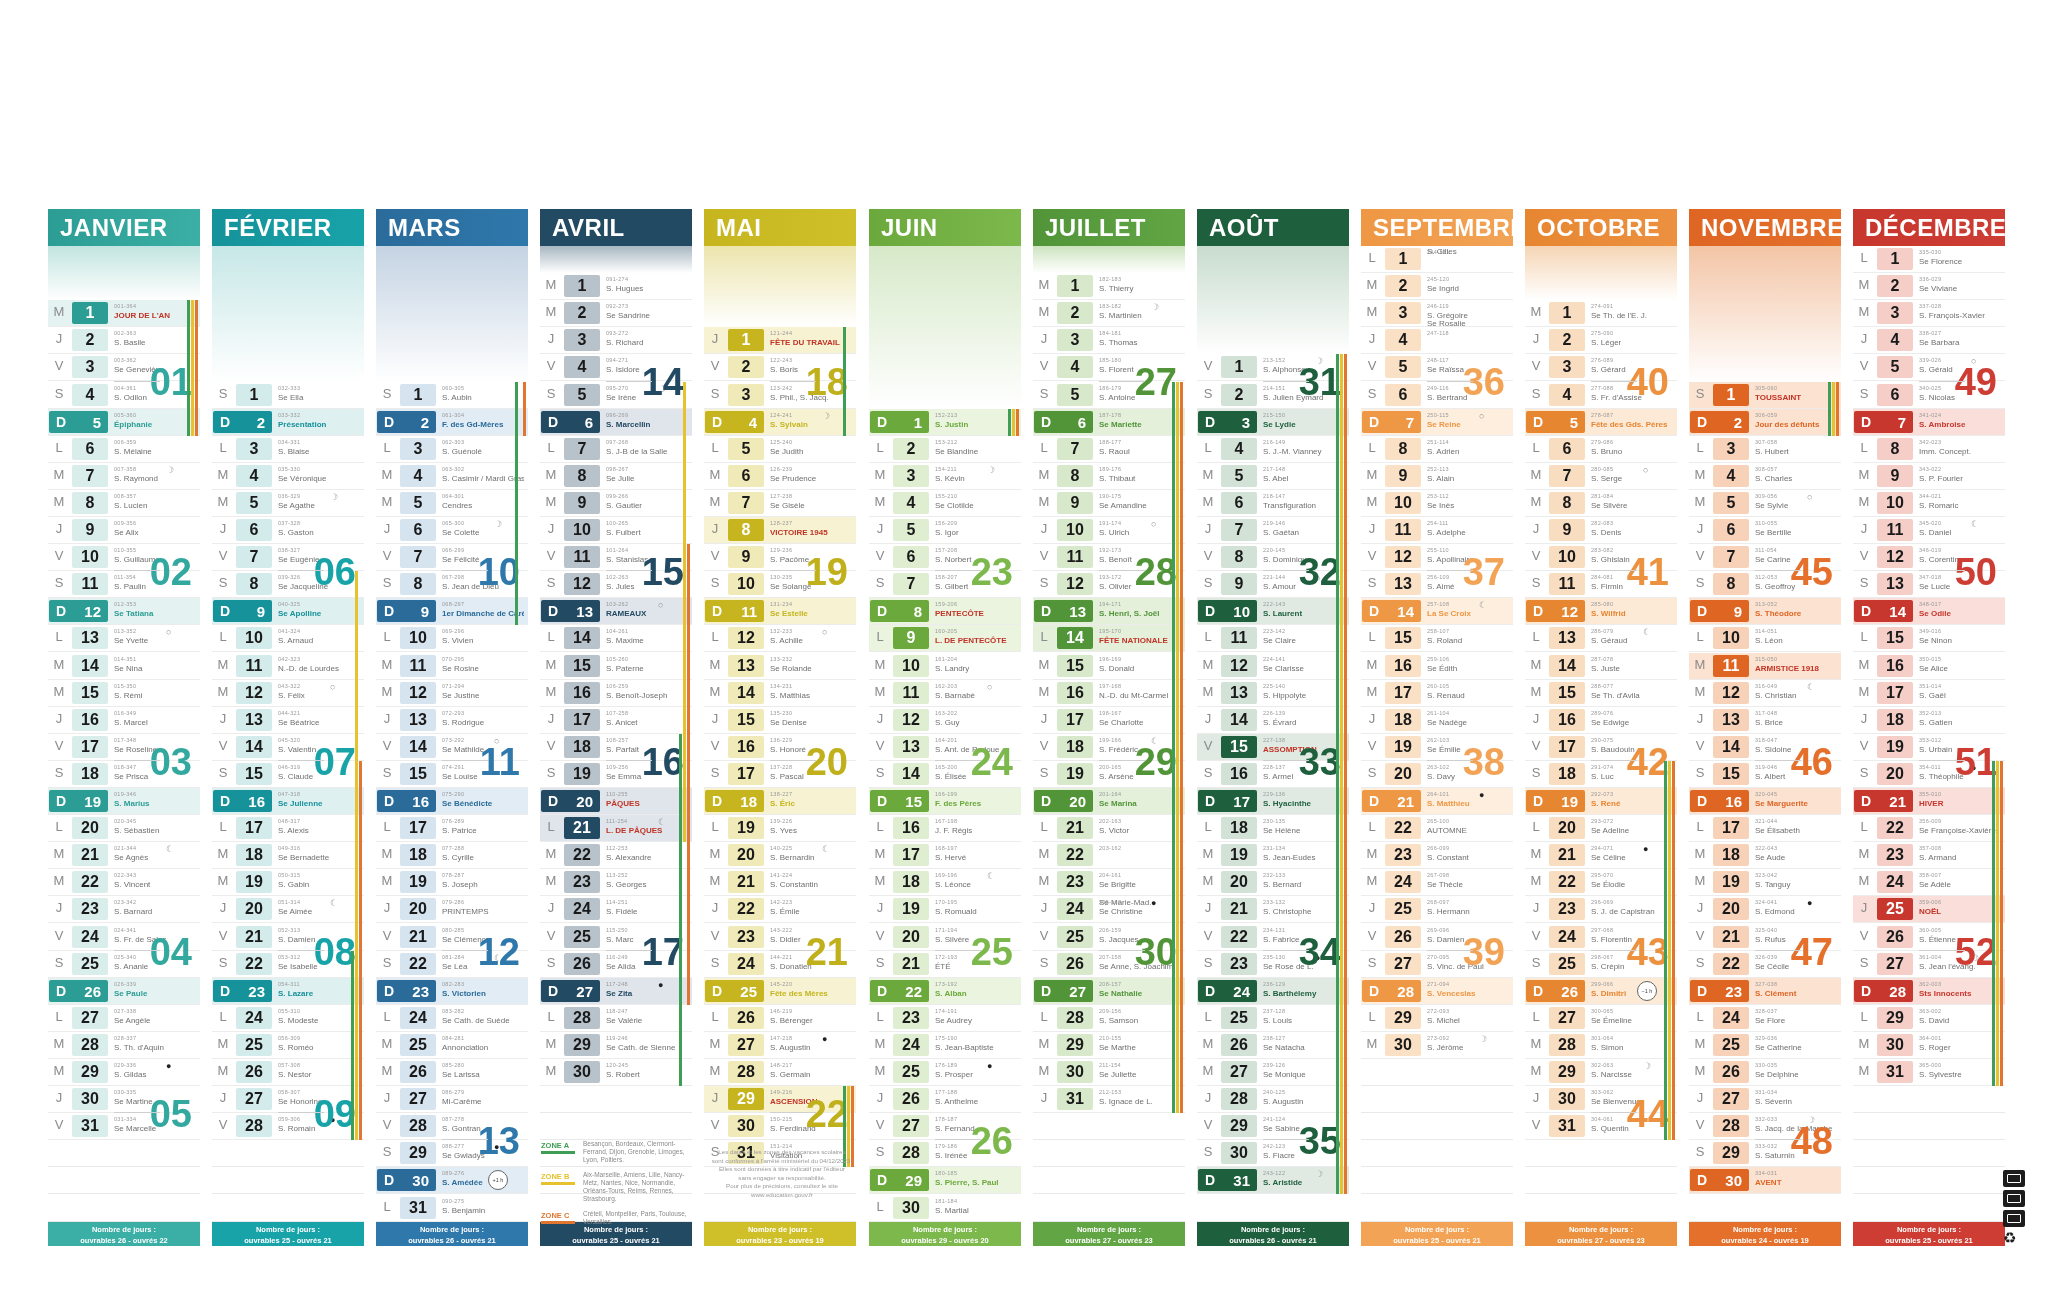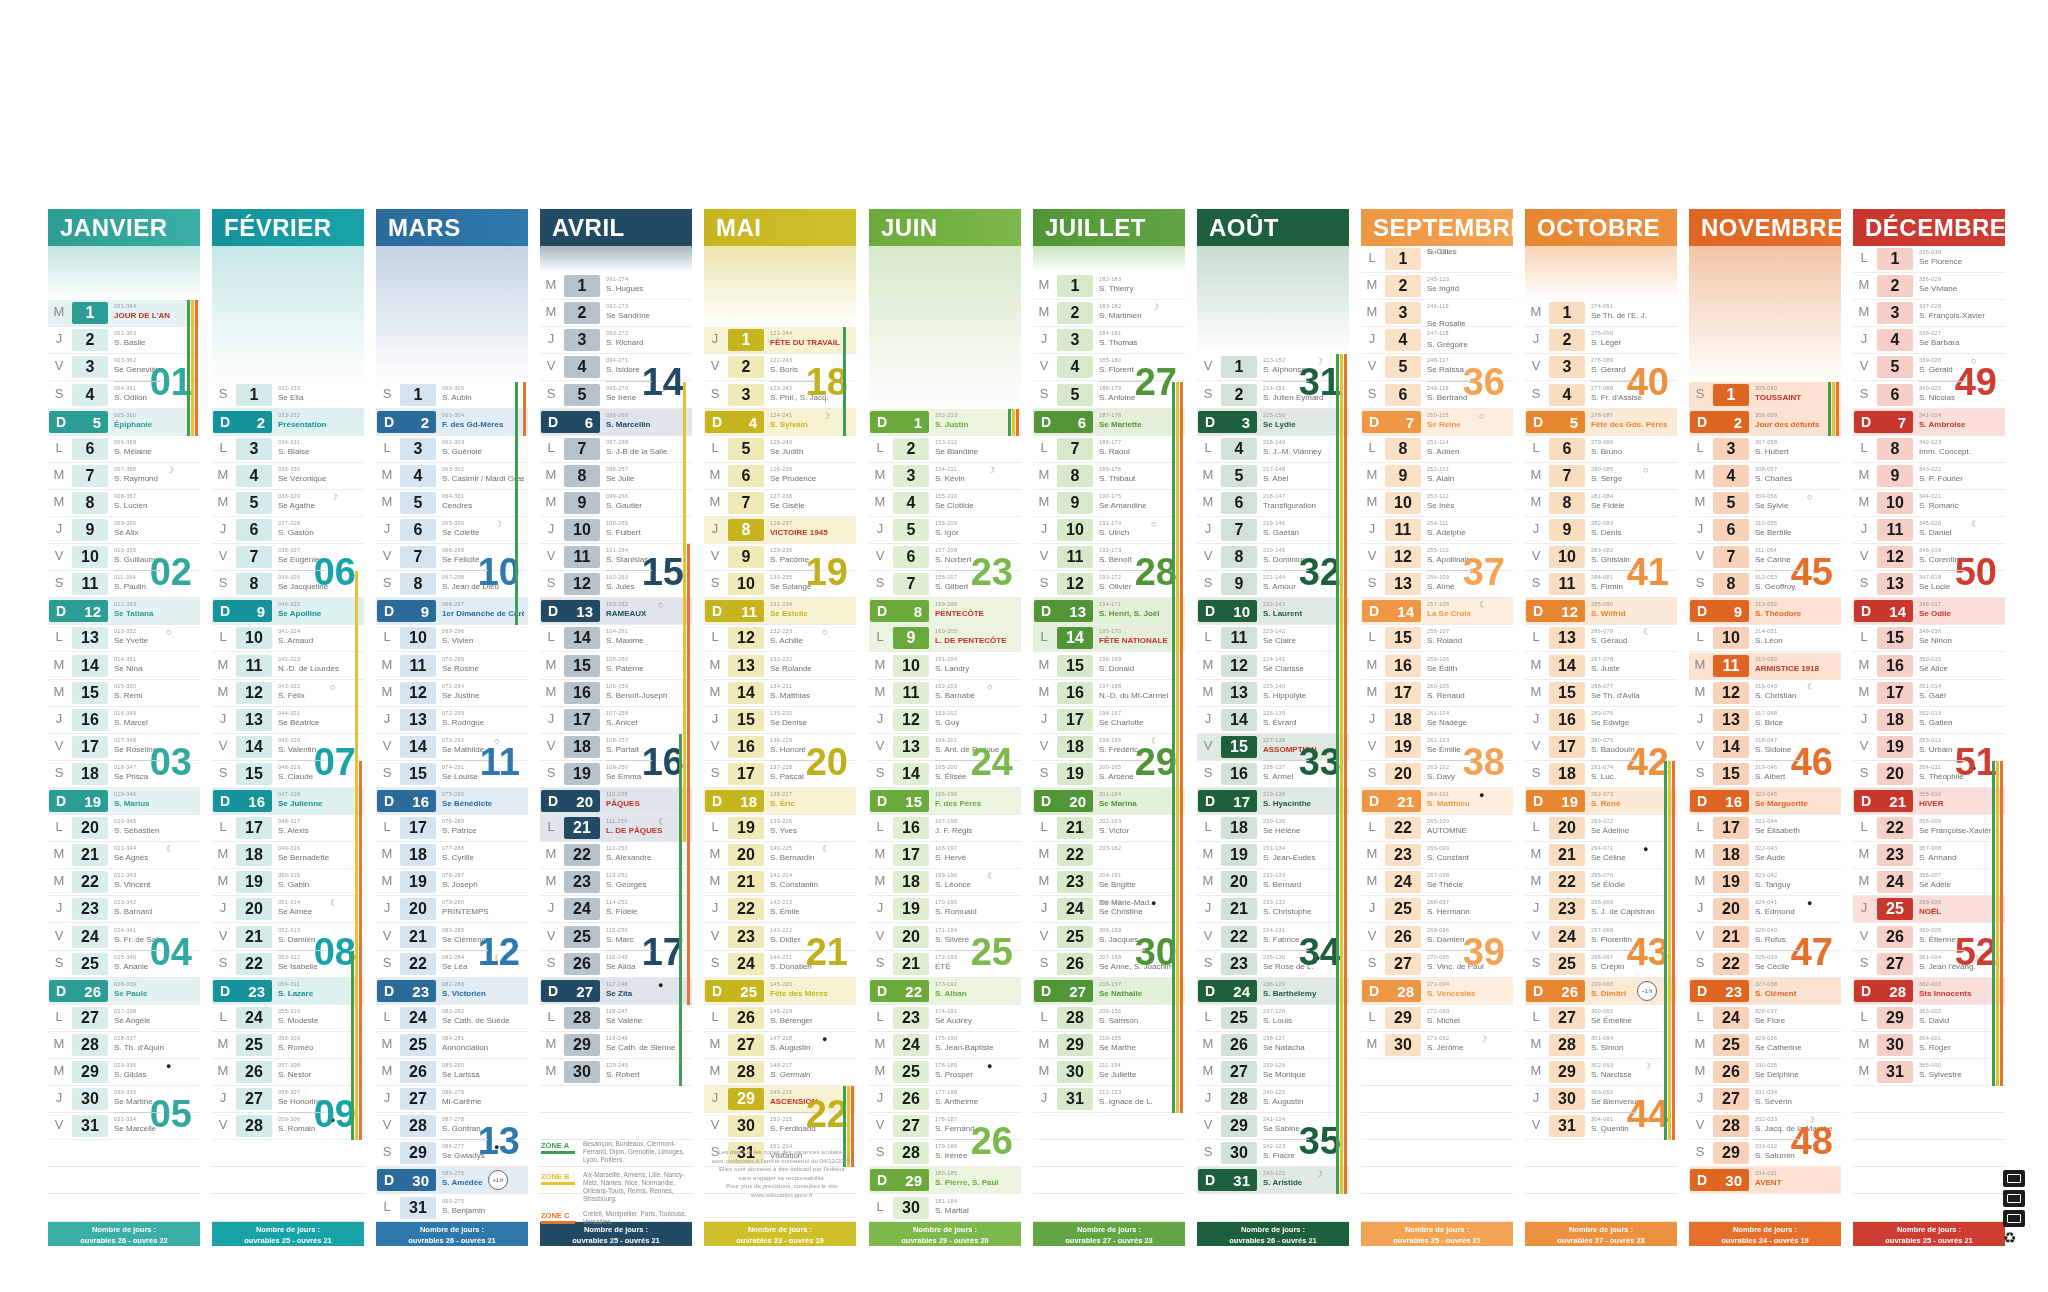--- a/index.html
+++ b/index.html
@@ -934,21 +934,21 @@
       <div class="row" style="top: 1031.9px;"></div>
       <div class="wletter" style="top: 1035.9px;">M</div>
       <div class="numbox" style="top: 1033.9px; background: rgb(240, 233, 184);">27</div>
       <div class="tiny" style="top: 1034.9px;">147-218</div>
       <div class="saint" style="top: 1042.9px;">S. Augustin</div>
       <div class="moon" style="top: 1033.9px; color: rgb(34, 34, 34);">●</div>
       <div class="row" style="top: 1059px;"></div>
       <div class="wletter" style="top: 1063px;">M</div>
       <div class="numbox" style="top: 1061px; background: rgb(240, 233, 184);">28</div>
       <div class="tiny" style="top: 1062px;">148-217</div>
-      <div class="saint" style="top: 1070px; font-style: italic;">S. Germain</div>
+      <div class="saint" style="top: 1070px;">S. Germain</div>
       <div class="row" style="top: 1086.1px; background: rgb(246, 242, 210);"></div>
       <div class="wletter" style="top: 1090.1px;">J</div>
       <div class="numbox" style="top: 1088.1px; background: rgb(198, 181, 31); color: rgb(255, 255, 255);">29</div>
       <div class="tiny" style="top: 1089.1px;">149-216</div>
       <div class="saint red" style="top: 1097.1px;">ASCENSION</div>
       <div class="row" style="top: 1113.2px;"></div>
       <div class="wletter" style="top: 1117.2px;">V</div>
       <div class="numbox" style="top: 1115.2px; background: rgb(240, 233, 184);">30</div>
       <div class="tiny" style="top: 1116.2px;">150-215</div>
       <div class="saint" style="top: 1124.2px;">S. Ferdinand</div>
@@ -1552,21 +1552,21 @@
       <div class="saint" style="top: 247px;">S. Gilles</div>
       <div class="row" style="top: 273.1px;"></div>
       <div class="wletter" style="top: 277.1px;">M</div>
       <div class="numbox" style="top: 275.1px; background: rgb(250, 225, 198);">2</div>
       <div class="tiny" style="top: 276.1px;">245-120</div>
       <div class="saint" style="top: 284.1px;">Se Ingrid</div>
       <div class="row" style="top: 300.2px;"></div>
       <div class="wletter" style="top: 304.2px;">M</div>
       <div class="numbox" style="top: 302.2px; background: rgb(250, 225, 198);">3</div>
       <div class="tiny" style="top: 303.2px;">246-119</div>
-      <div class="saint" style="top: 311.2px; margin-top: 29px;">S. Grégoire</div>
+      <div class="saint" style="top: 311.2px;">S. Grégoire</div>
       <div class="row" style="top: 327.3px;"></div>
       <div class="wletter" style="top: 331.3px;">J</div>
       <div class="numbox" style="top: 329.3px; background: rgb(250, 225, 198);">4</div>
       <div class="tiny" style="top: 330.3px;">247-118</div>
       <div class="saint" style="top: 319px;">Se Rosalie</div>
       <div class="row" style="top: 354.4px;"></div>
       <div class="wletter" style="top: 358.4px;">V</div>
       <div class="numbox" style="top: 356.4px; background: rgb(250, 225, 198);">5</div>
       <div class="tiny" style="top: 357.4px;">248-117</div>
       <div class="saint" style="top: 365.4px;">Se Raïssa</div>
@@ -1764,21 +1764,21 @@
       <div class="row" style="top: 462.8px;"></div>
       <div class="wletter" style="top: 466.8px;">M</div>
       <div class="numbox" style="top: 464.8px; background: rgb(249, 221, 192);">7</div>
       <div class="tiny" style="top: 465.8px;">280-085</div>
       <div class="saint" style="top: 473.8px;">S. Serge</div>
       <div class="moon" style="top: 464.8px;">○</div>
       <div class="row" style="top: 489.9px;"></div>
       <div class="wletter" style="top: 493.9px;">M</div>
       <div class="numbox" style="top: 491.9px; background: rgb(249, 221, 192);">8</div>
       <div class="tiny" style="top: 492.9px;">281-084</div>
-      <div class="saint" style="top: 500.9px;">Se Fidèle</div>
+      <div class="saint" style="top: 500.9px;">Se Silvère</div>
       <div class="row" style="top: 517px;"></div>
       <div class="wletter" style="top: 521px;">J</div>
       <div class="numbox" style="top: 519px; background: rgb(249, 221, 192);">9</div>
       <div class="tiny" style="top: 520px;">282-083</div>
       <div class="saint" style="top: 528px;">S. Denis</div>
       <div class="row" style="top: 544.1px;"></div>
       <div class="wletter" style="top: 548.1px;">V</div>
       <div class="numbox" style="top: 546.1px; background: rgb(249, 221, 192);">10</div>
       <div class="tiny" style="top: 547.1px;">283-082</div>
       <div class="saint" style="top: 555.1px;">S. Ghislain</div>

